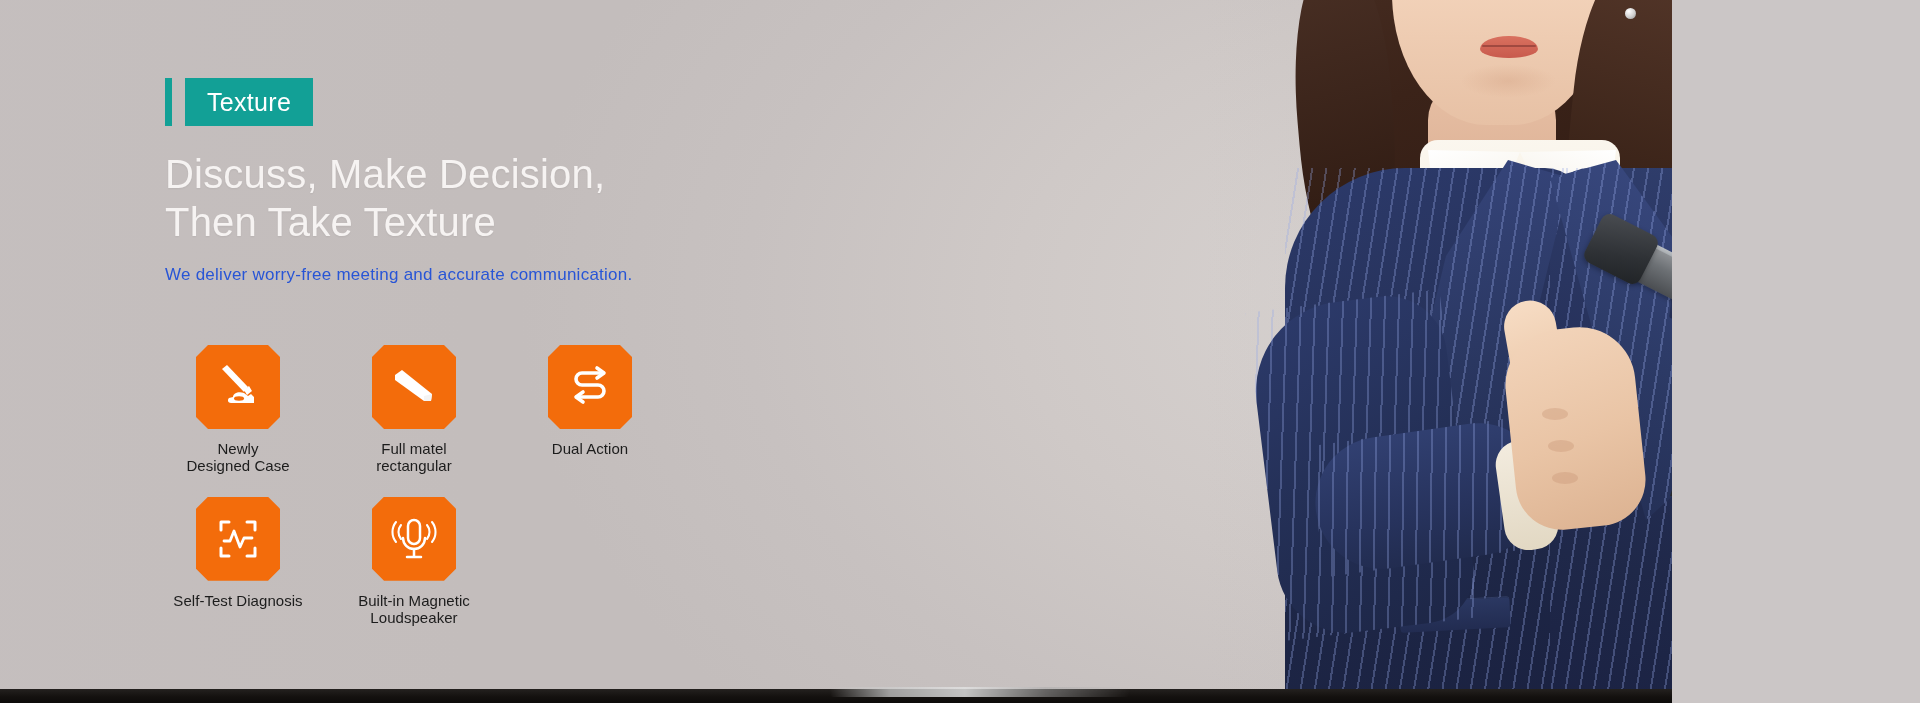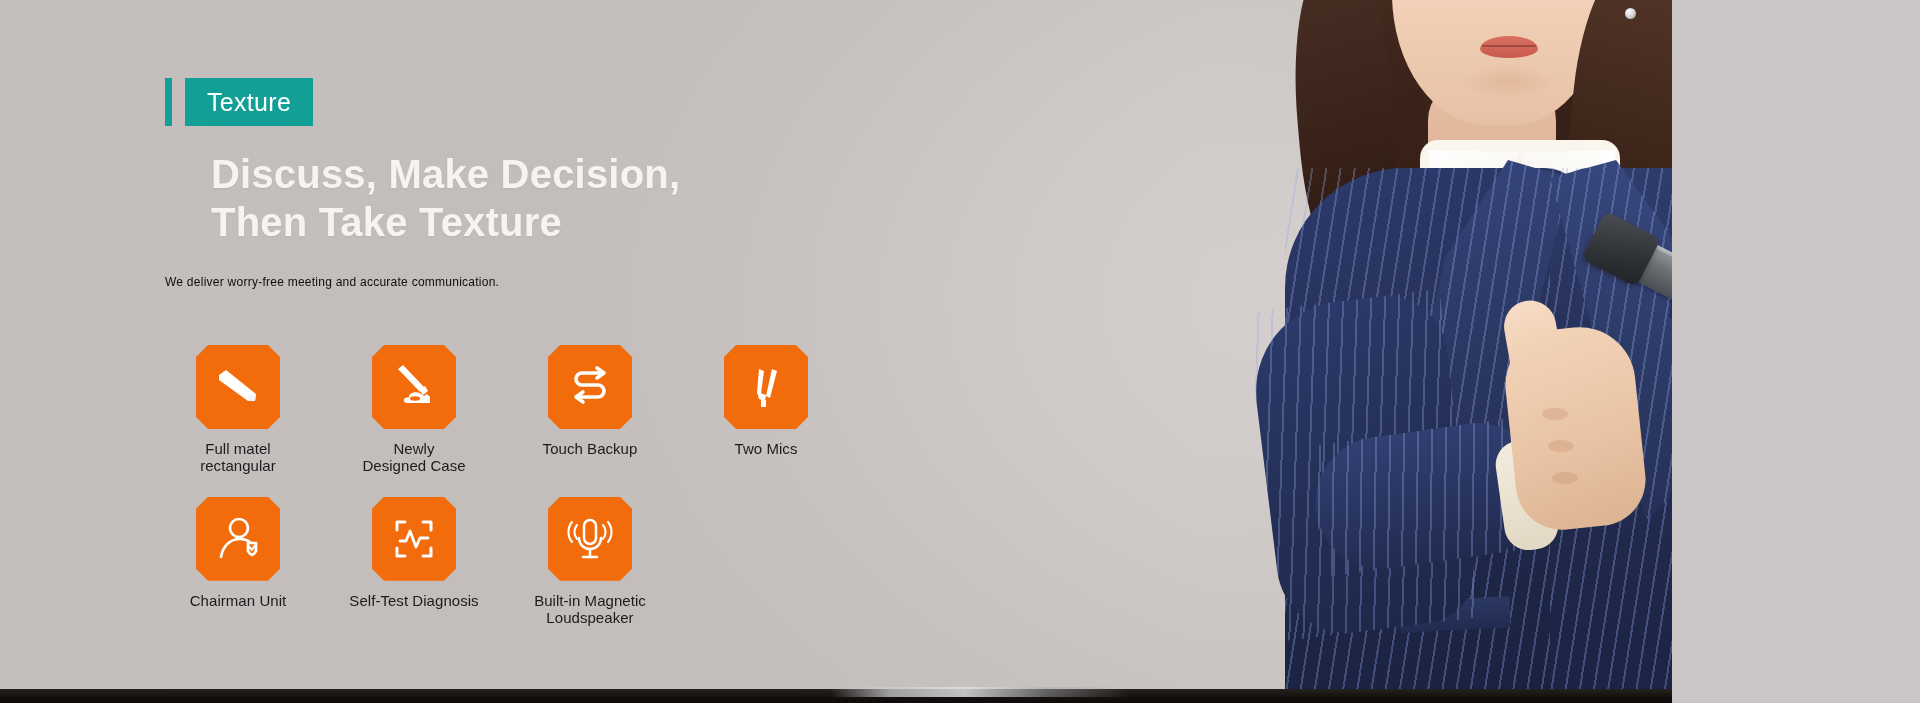--- a/index.html
+++ b/index.html
@@ -35,28 +35,27 @@
   .copy{position:absolute;left:165px;top:78px;width:780px;}
   .badge-row{display:flex;align-items:stretch;height:48px;}
   .badge-bar{width:7px;background:#12a096;margin-right:13px;}
   .badge{
     background:#12a096;color:#ffffff;
     padding:0 22px;display:flex;align-items:center;
     font-size:25px;letter-spacing:.3px;
   }
   .headline{
     margin-top:24px;color:#f6f3f2;
-    font-size:40px;line-height:1.20;font-weight:700;letter-spacing:.2px;
+    font-size:40px;line-height:1.20;font-weight:400;letter-spacing:.2px;
     text-shadow:0 1px 2px rgba(0,0,0,.06);
-    margin-left:46px;
   }
   .headline div{white-space:nowrap;}
   .subhead{
-    margin-top:29px;color:#000000;opacity:.93;
-    font-size:12px;letter-spacing:.25px;font-weight:400;
+    margin-top:19px;color:#1d4ed8;opacity:.93;
+    font-size:17px;letter-spacing:.25px;font-weight:400;
   }
 
   
   .features{position:absolute;left:150px;top:345px;width:880px;}
   .frow{display:flex;}
   .frow + .frow{margin-top:22px;}
   .fitem{width:176px;display:flex;flex-direction:column;align-items:center;}
   .tile{
     width:84px;height:84px;background:#f36c0b;
     position:relative;display:flex;align-items:center;justify-content:center;
@@ -294,95 +293,67 @@
     <div class="subhead">We deliver worry-free meeting and accurate communication.</div>
   </div>
 
   <div class="features">
 
     <div class="frow">
 
       <div class="fitem">
         <div class="tile">
           <svg width="54" height="54" viewBox="0 0 54 54" fill="none">
-            <path d="M8 15 L15 10 L45 34 L44 41 L37 41 L8 20 Z" fill="#fff"></path>
-            <path d="M37 36 L45 34 L44 41 L37 41 Z" fill="#f4f4f4"></path>
-          </svg>
-        </div>
-        <div class="flabel">
-          <div>Full matel</div>
-          <div>rectangular</div>
-        </div>
-      </div>
-
-      <div class="fitem">
-        <div class="tile">
-          <svg width="54" height="54" viewBox="0 0 54 54" fill="none">
             <path d="M11 9 L16 5 L37 27 L33 32 Z" fill="#fff"></path>
             <path d="M33 30 L38 26 L41 31 L36 35 Z" fill="#fff"></path>
             <path d="M22 37 C22 33 28 31 33 33 L37 36 L40 34 L43 37 L43 43 L20 43 C17 43 16 40 18 38 Z" fill="#fff"></path>
             <ellipse cx="28" cy="38.5" rx="5" ry="2.2" fill="#f36c0b"></ellipse>
           </svg>
         </div>
         <div class="flabel">
           <div>Newly</div>
           <div>Designed Case</div>
+        </div>
+      </div>
+
+      <div class="fitem">
+        <div class="tile">
+          <svg width="54" height="54" viewBox="0 0 54 54" fill="none">
+            <path d="M8 15 L15 10 L45 34 L44 41 L37 41 L8 20 Z" fill="#fff"></path>
+            <path d="M37 36 L45 34 L44 41 L37 41 Z" fill="#f4f4f4"></path>
+          </svg>
+        </div>
+        <div class="flabel">
+          <div>Full matel</div>
+          <div>rectangular</div>
         </div>
       </div>
 
 
       <div class="fitem">
         <div class="tile">
           <svg width="54" height="54" viewBox="0 0 54 54" fill="none" stroke="#fff" stroke-width="3.6" stroke-linecap="round" stroke-linejoin="round">
             <path d="M40 13 L19 13 a6 6 0 0 0 0 12 L35 25 a6 6 0 0 1 0 12 L14 37"></path>
             <path d="M34 8 L41 13 L34 18"></path>
             <path d="M20 32 L13 37 L20 42"></path>
           </svg>
         </div>
         <div class="flabel">
-          <div>Touch Backup</div>
+          <div>Dual Action</div>
           <div></div>
         </div>
       </div>
 
-      <div class="fitem">
-        <div class="tile">
-          <svg width="54" height="54" viewBox="0 0 54 54" fill="none">
-            <path d="M20 9 L25 11 L22 34 L18 33 Z" fill="#fff"></path>
-            <path d="M33 9 L38 11 L31 38 L27 36 Z" fill="#fff"></path>
-            <path d="M18 32 L27 35 L26 41 L20 39 Z" fill="#fff"></path>
-            <rect x="22" y="40" width="5" height="7" fill="#fff"></rect>
-          </svg>
-        </div>
-        <div class="flabel">
-          <div>Two Mics</div>
-          <div></div>
-        </div>
-      </div>
 
     </div>
 
     <div class="frow">
 
 
 
-      <div class="fitem">
-        <div class="tile">
-          <svg width="54" height="54" viewBox="0 0 54 54" fill="none" stroke="#fff" stroke-width="2.7" stroke-linecap="round" stroke-linejoin="round">
-            <circle cx="28" cy="16" r="9"></circle>
-            <path d="M10 45 C12 33 20 27 29 27 C33 27 36 28 39 30"></path>
-            <path d="M37 31 l8 0 l0 8 a8 8 0 0 1 -4 4 a8 8 0 0 1 -4 -4 Z"></path>
-            <path d="M38.5 35 L41 38 L43.5 34" stroke-width="2.2"></path>
-          </svg>
-        </div>
-        <div class="flabel">
-          <div>Chairman Unit</div>
-          <div></div>
-        </div>
-      </div>
 
       <div class="fitem">
         <div class="tile">
           <svg width="54" height="54" viewBox="0 0 54 54" fill="none" stroke="#fff" stroke-width="3" stroke-linecap="round" stroke-linejoin="round">
             <path d="M10 18 L10 10 L18 10"></path>
             <path d="M44 18 L44 10 L36 10"></path>
             <path d="M10 36 L10 44 L18 44"></path>
             <path d="M44 36 L44 44 L36 44"></path>
             <path d="M13 29 L19 29 L23 19 L29 35 L33 26 L41 26" stroke-width="2.8"></path>
           </svg>

